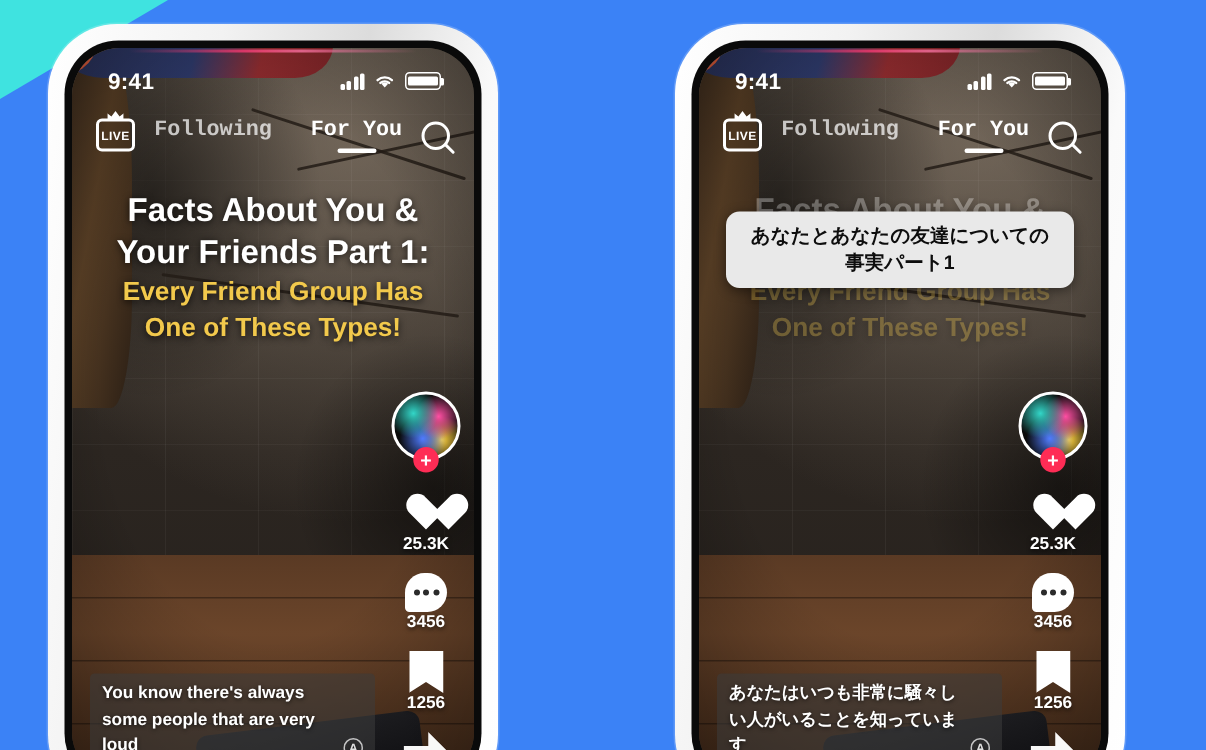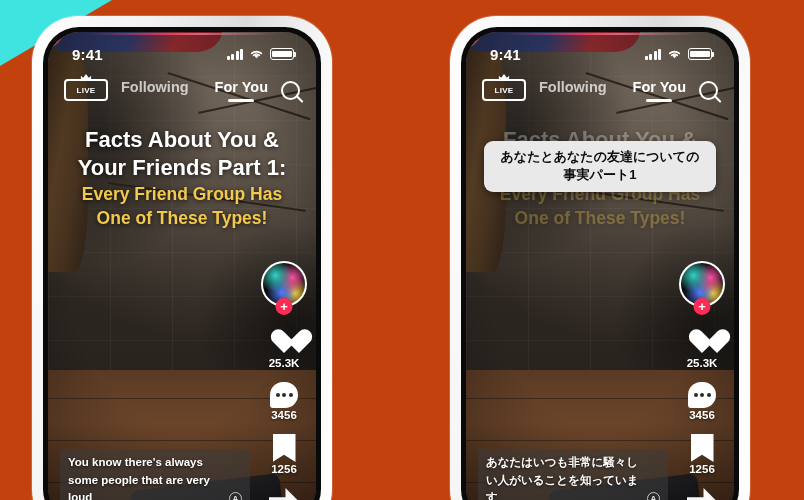--- a/index.html
+++ b/index.html
@@ -6,21 +6,21 @@
   * { box-sizing: border-box; margin: 0; padding: 0; }
   html, body {
     width: 804px; height: 500px;
     background: #000;
     overflow: hidden;
     font-family: "Liberation Sans", sans-serif;
   }
   .stage {
     position: relative;
     width: 804px; height: 500px;
-    background: #c2410c;
+    background: #3b82f6;
     overflow: hidden;
   }
 
   
   .teal-accent {
     position: absolute;
     left: 0; top: 0;
     width: 112px; height: 66px;
     background: #3fe3e0;
     clip-path: polygon(0 0, 100% 0, 0 100%);
@@ -164,33 +164,33 @@
   .batt i{display:block;height:100%;background:#fff;border-radius:1px;}
 
   
   .navbar {
     position:absolute; top:38px; left:0; right:0; height:40px;
     display:flex; align-items:center; z-index:6;
     padding: 0 16px;
     color:#fff;
   }
   .live-badge {
-    width:44px; height:22px;
+    width:26px; height:22px;
     border:2px solid #fff; border-radius:4px;
     display:flex; align-items:center; justify-content:center;
     font-size:8px; font-weight:800; letter-spacing:.3px;
     position:relative; flex:0 0 auto;
   }
   .live-badge::before{
     content:""; position:absolute; top:-7px; left:50%; transform:translateX(-50%);
     width:11px; height:6px; background:#fff;
     clip-path: polygon(0 100%,0 25%,25% 62%,50% 0,75% 62%,100% 25%,100% 100%);
   }
   .nav-tabs {
-    flex:1; display:flex; align-items:center; justify-content:center; gap:26px;
+    flex:1; display:flex; align-items:center; justify-content:center; gap:26px;font-family:Liberation Mono, monospace;
   }
   .nav-tab {
     font-size:14.5px; font-weight:600; color:rgba(255,255,255,0.72);
     position:relative; padding-bottom:7px;
   }
   .nav-tab.active { color:#fff; font-weight:700; }
   .nav-tab.active::after {
     content:""; position:absolute; left:50%; transform:translateX(-50%);
     bottom:0; width:26px; height:2.5px; background:#fff; border-radius:2px;
   }

